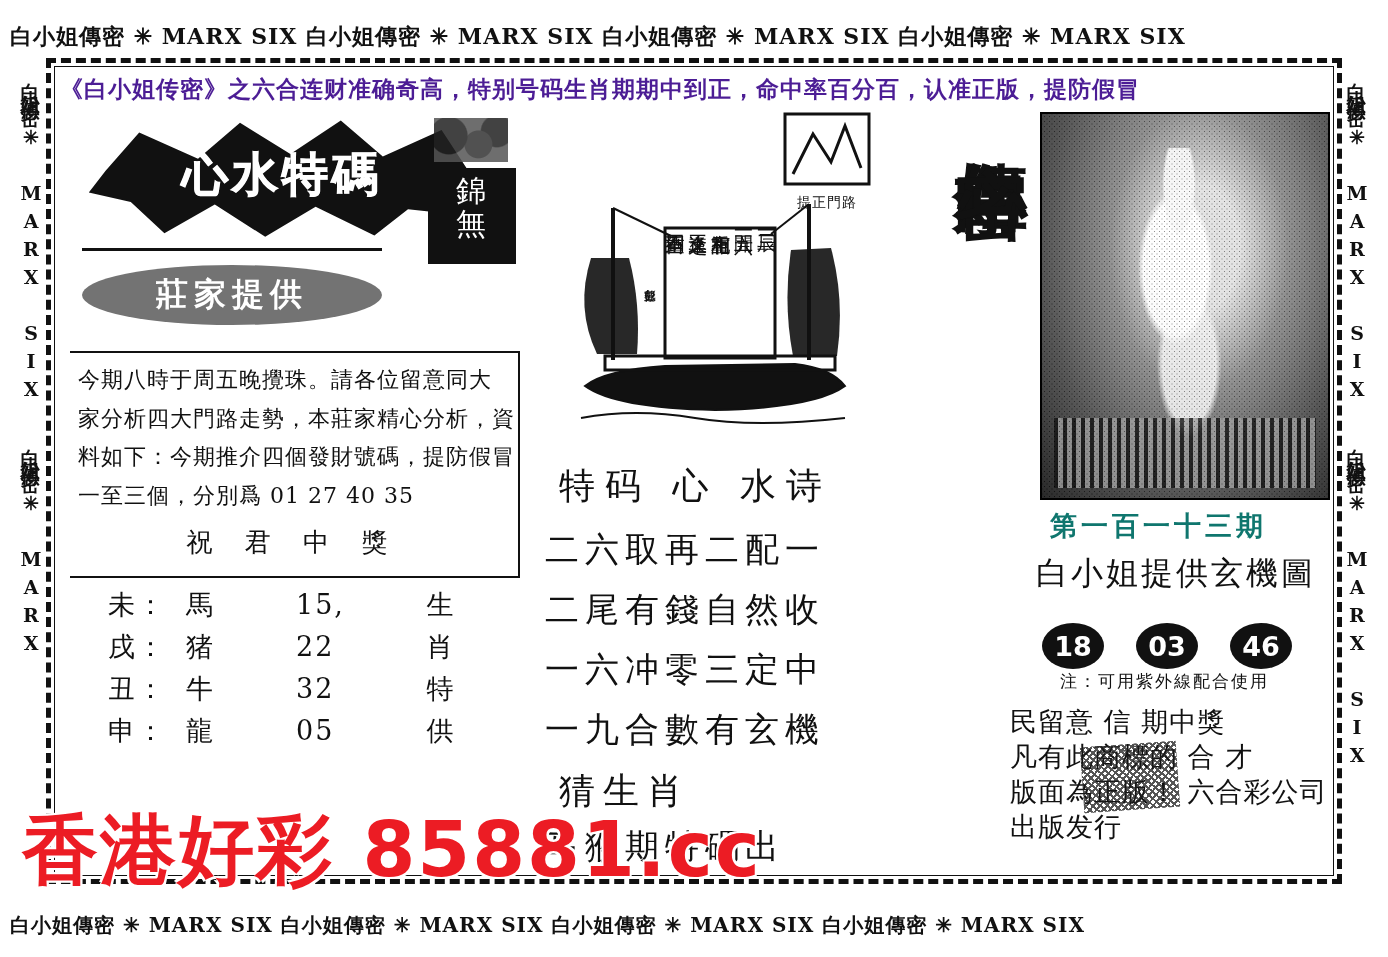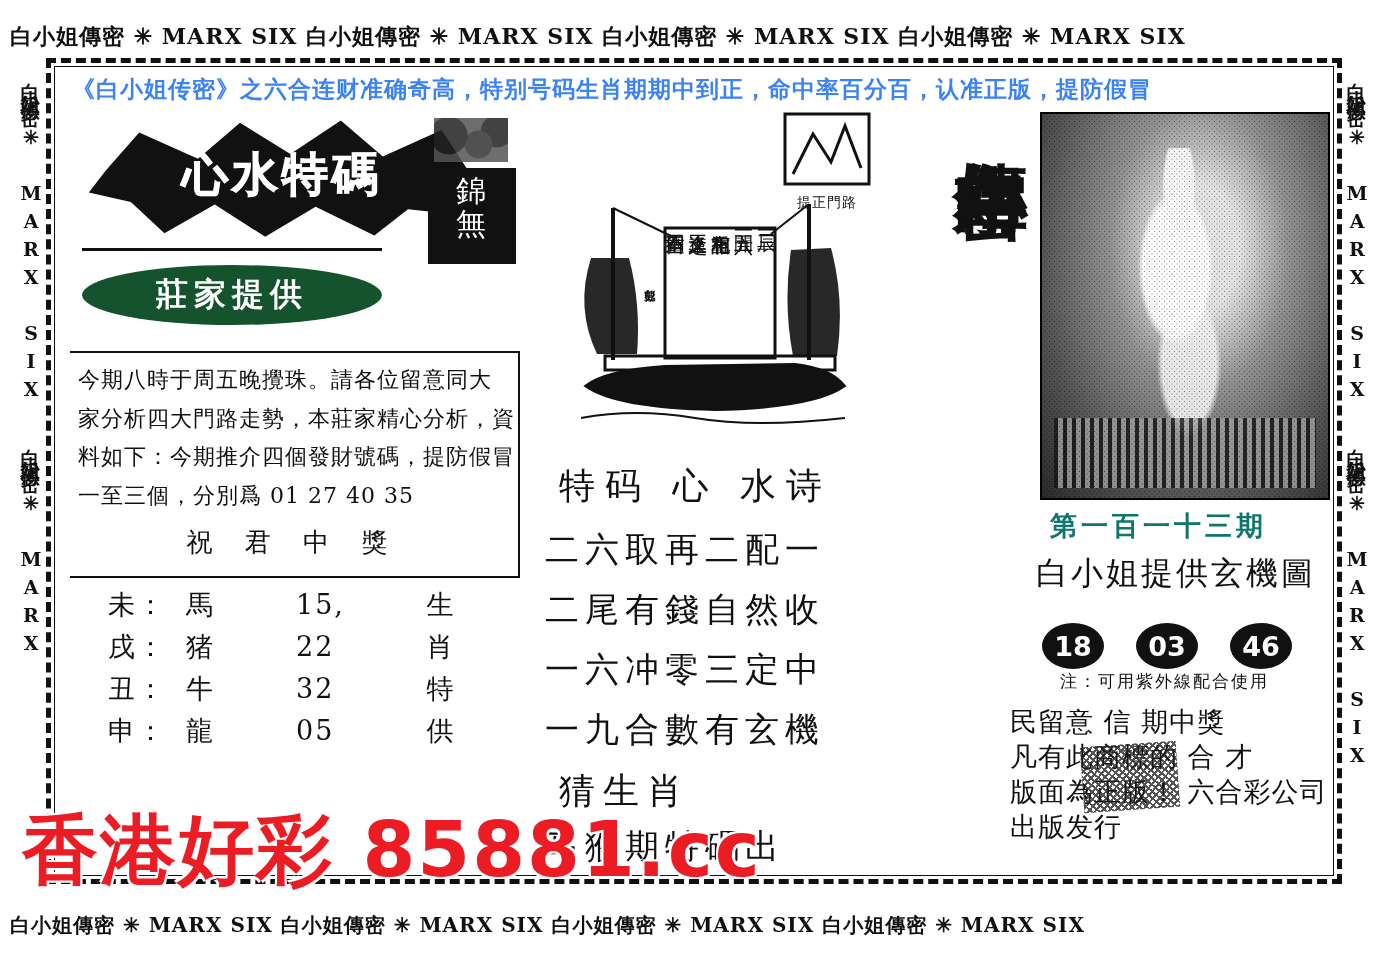--- a/index.html
+++ b/index.html
@@ -41,26 +41,26 @@
   }
   .frame-inner {
     position: absolute;
     left: 3px; top: 3px; right: 3px; bottom: 3px;
     border: 1px solid #111;
   }
 
   
   .headline {
     position: absolute;
-    left: 72px; top: 74px;
+    left: 60px; top: 74px;
     width: 1270px;
     font-family: Liberation Mono, monospace;
     font-size: 23px;
     font-weight: 700;
-    color: #3b82f6;
+    color: #4c1d95;
     white-space: nowrap;
     letter-spacing: 1px;
   }
 
   
   .col-left {
     position: absolute;
     left: 58px; top: 110px;
     width: 470px; height: 760px;
   }
@@ -97,21 +97,21 @@
     color: #111;
     margin: 4px 0 0 24px;
   }
   .rule {
     width: 300px; height: 3px; background: #111;
     margin: 10px 0 14px 24px;
   }
   .pill {
     width: 300px; height: 60px;
     border-radius: 50% / 50%;
-    background: #14532d;
+    background: #737373;
     margin-left: 24px;
     display: flex; align-items: center; justify-content: center;
   }
   .pill span {
     color: #fff;
     font-family: "DejaVu Serif", serif;
     font-size: 32px;
     letter-spacing: 6px;
     font-weight: 700;
   }

